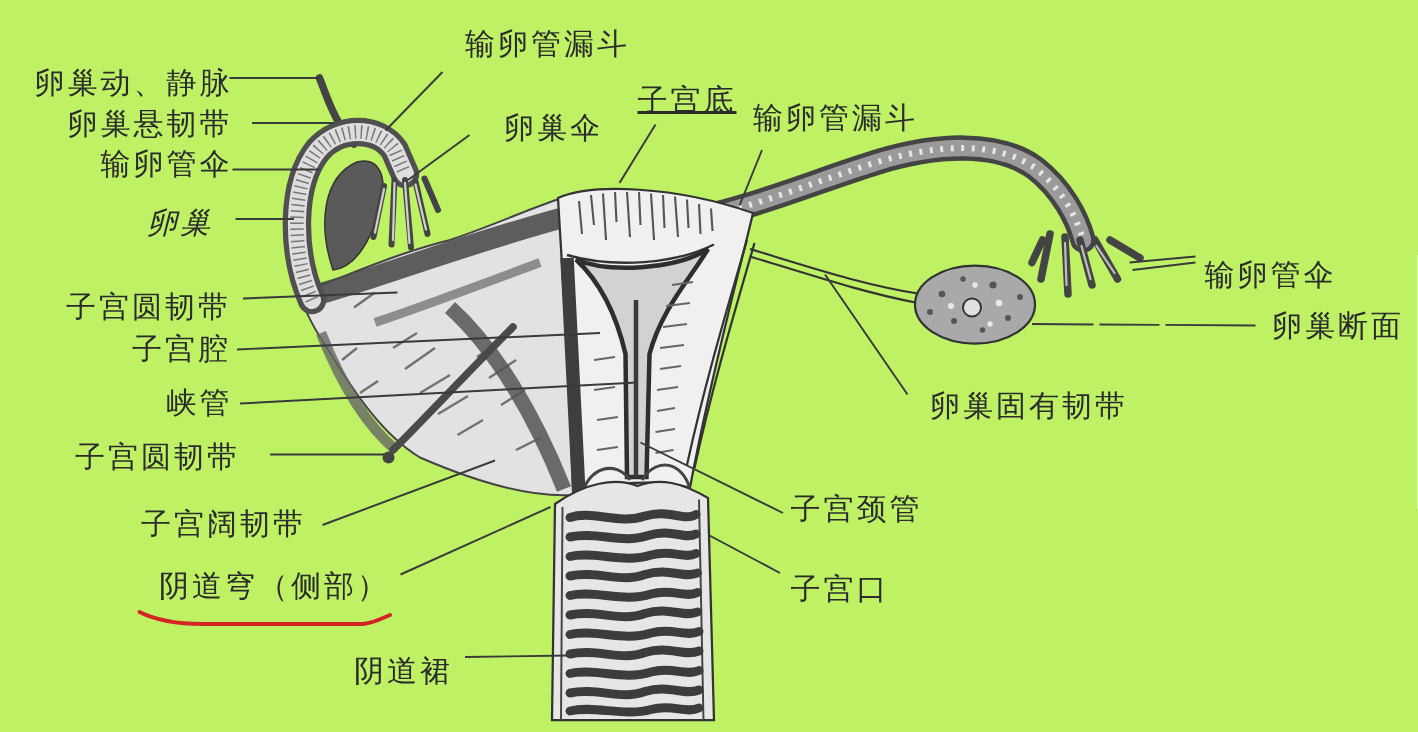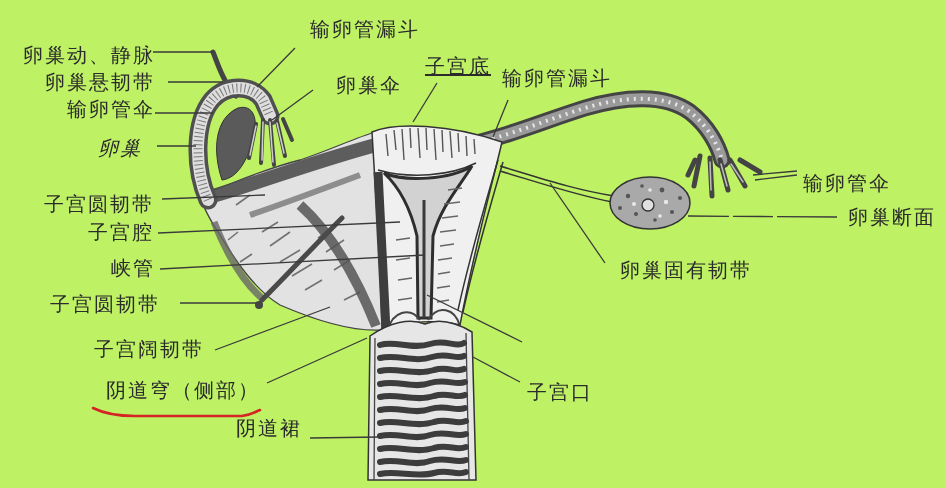--- a/index.html
+++ b/index.html
@@ -222,25 +222,26 @@
   <span class="label anchor-right" style="right:790px; top:43px;">卵巢动、静脉</span>
   <span class="label anchor-right" style="right:790px; top:70px;">卵巢悬韧带</span>
   <span class="label anchor-right" style="right:790px; top:97px;">输卵管伞</span>
   <span class="label anchor-right" style="right:803px; top:136px;font-style:italic;">卵巢</span>
   <span class="label anchor-right" style="right:791px; top:192px;">子宫圆韧带</span>
   <span class="label anchor-right" style="right:791px; top:220px;">子宫腔</span>
   <span class="label anchor-right" style="right:790px; top:256px;">峡管</span>
   <span class="label anchor-right" style="right:741px; top:337px;">子宫阔韧带</span>
   <span class="label anchor-right" style="right:785px; top:292px;">子宫圆韧带</span>
   <span class="label anchor-right" style="right:685px; top:378px;">阴道穹（侧部）</span>
-  <span class="label anchor-right" style="right:643px; top:418px;font-family:Liberation Mono, monospace;">阴道裙</span>
+  <span class="label anchor-right" style="right:643px; top:435px;">阴道裙</span>
 
   <span class="label" style="left:310px; top:17px;">输卵管漏斗</span>
   <span class="label" style="left:320px; top:73px;margin-left:16px;">卵巢伞</span>
   <span class="label" style="left:425px; top:54px;text-decoration:underline;">子宫底</span>
   <span class="label" style="left:502px; top:66px;">输卵管漏斗</span>
 
   <span class="label" style="left:803px; top:153px;margin-top:18px;">输卵管伞</span>
   <span class="label" style="left:848px; top:205px;">卵巢断面</span>
   <span class="label" style="left:620px; top:258px;">卵巢固有韧带</span>
+  <span class="label" style="left:527px; top:327px;">子宫颈管</span>
   <span class="label" style="left:527px; top:380px;">子宫口</span>
 
 </div>
 
 </body></html>

